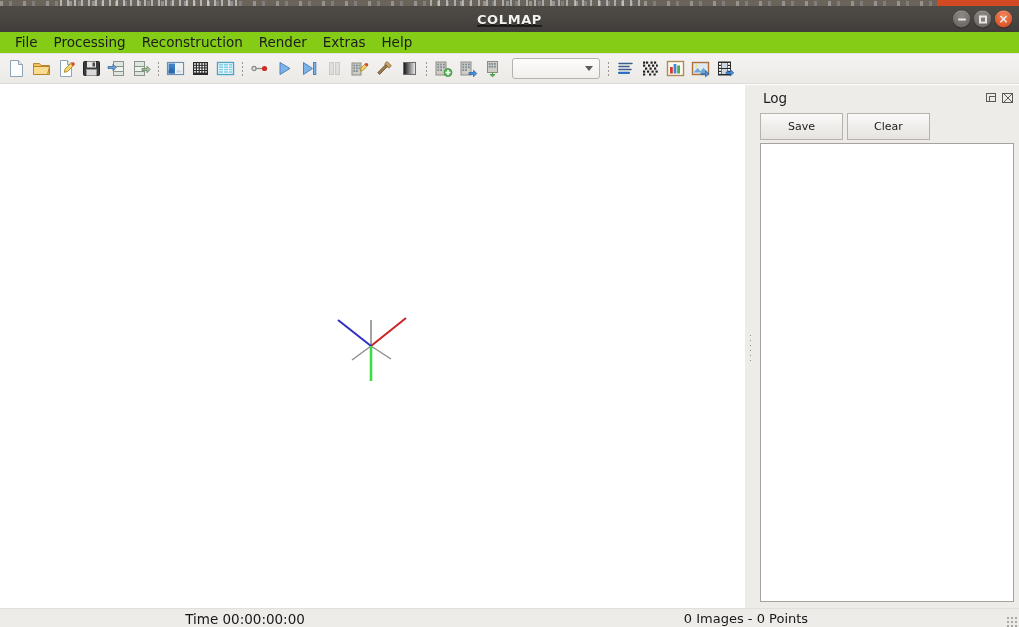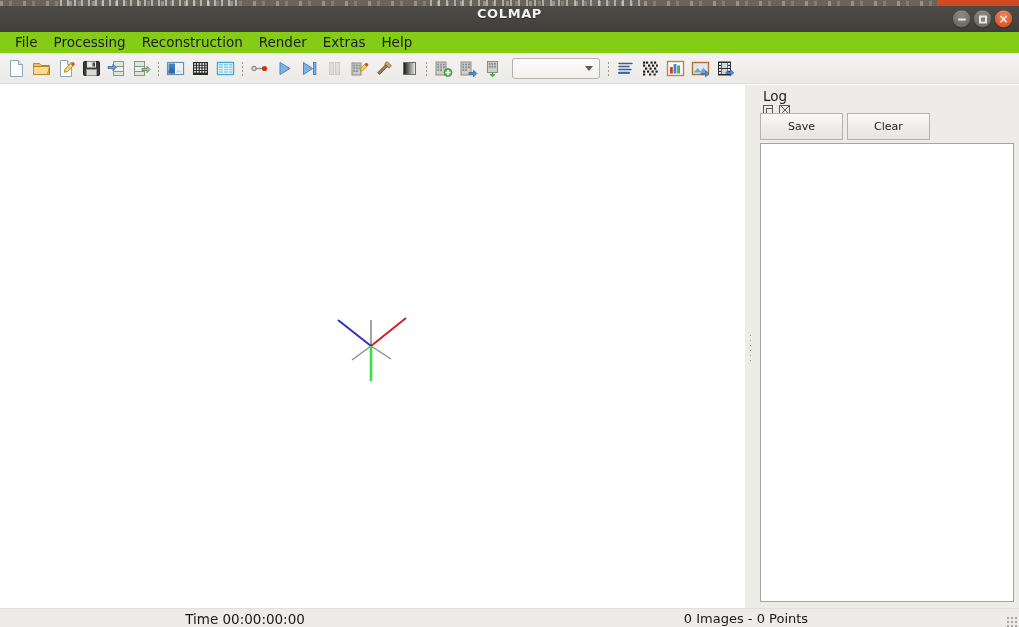--- a/index.html
+++ b/index.html
@@ -65,21 +65,23 @@
     background: #d24a21;
   }
 
   
   .titlebar {
     position: absolute;
     left: 0; top: 6px;
     width: 1019px; height: 26px;
     background: linear-gradient(180deg, #4e4a46 0%, #494541 48%, #403c39 100%);
     display: flex;
+    align-items: center;
     justify-content: center;
+    text-decoration: underline;
   }
   .titlebar .title {
     color: #f3f2f0;
     font-size: 13px;
     font-weight: bold;
     letter-spacing: .6px;
     text-shadow: 0 1px 0 rgba(0,0,0,.5);
   }
   .win-controls {
     position: absolute;
@@ -223,22 +225,22 @@
     background: #eeece9;
     box-sizing: border-box;
     padding: 0;
   }
   .log-header {
     position: absolute;
     left: 8px; top: 3px;
     right: 5px;
     height: 20px;
     display: flex;
+    align-items: center;
     justify-content: space-between;
-    flex-direction: column;
   }
   .log-title {
     font-size: 13.5px;
     color: #1d1d1d;
   }
   .log-header-icons {
     display: flex;
     gap: 4px;
     align-items: center;
   }

